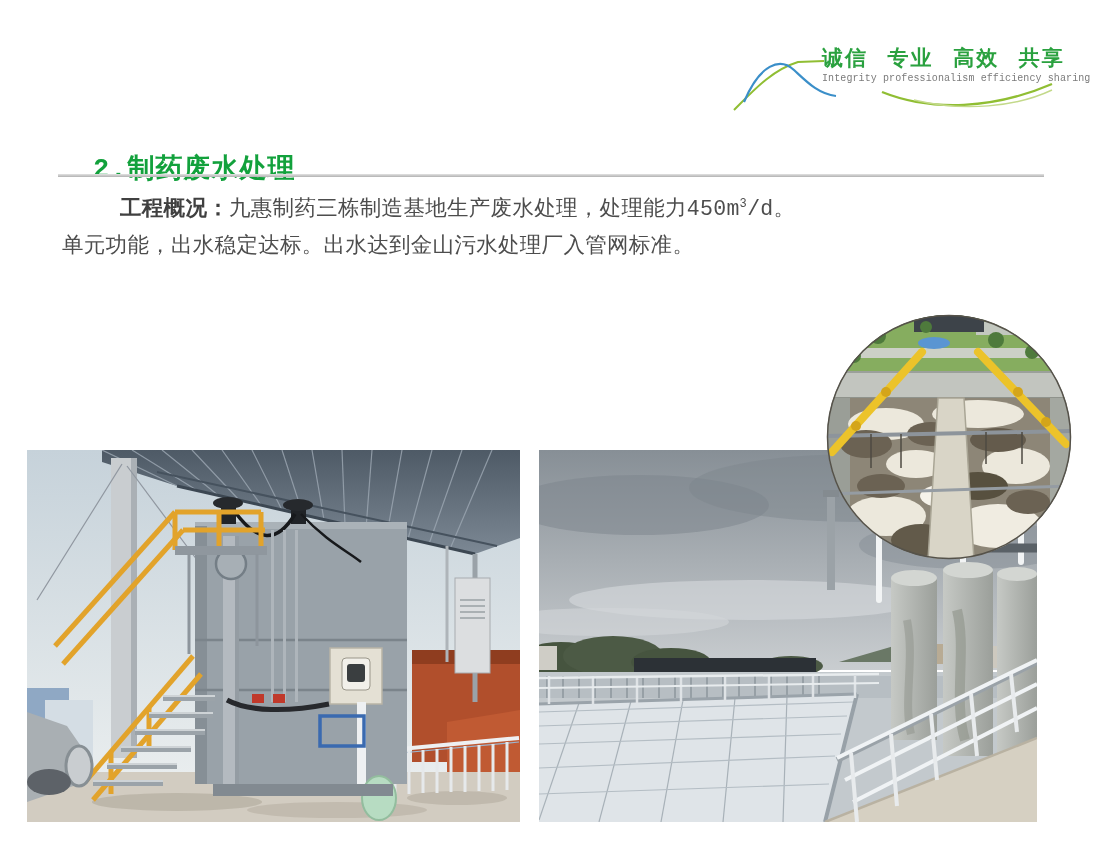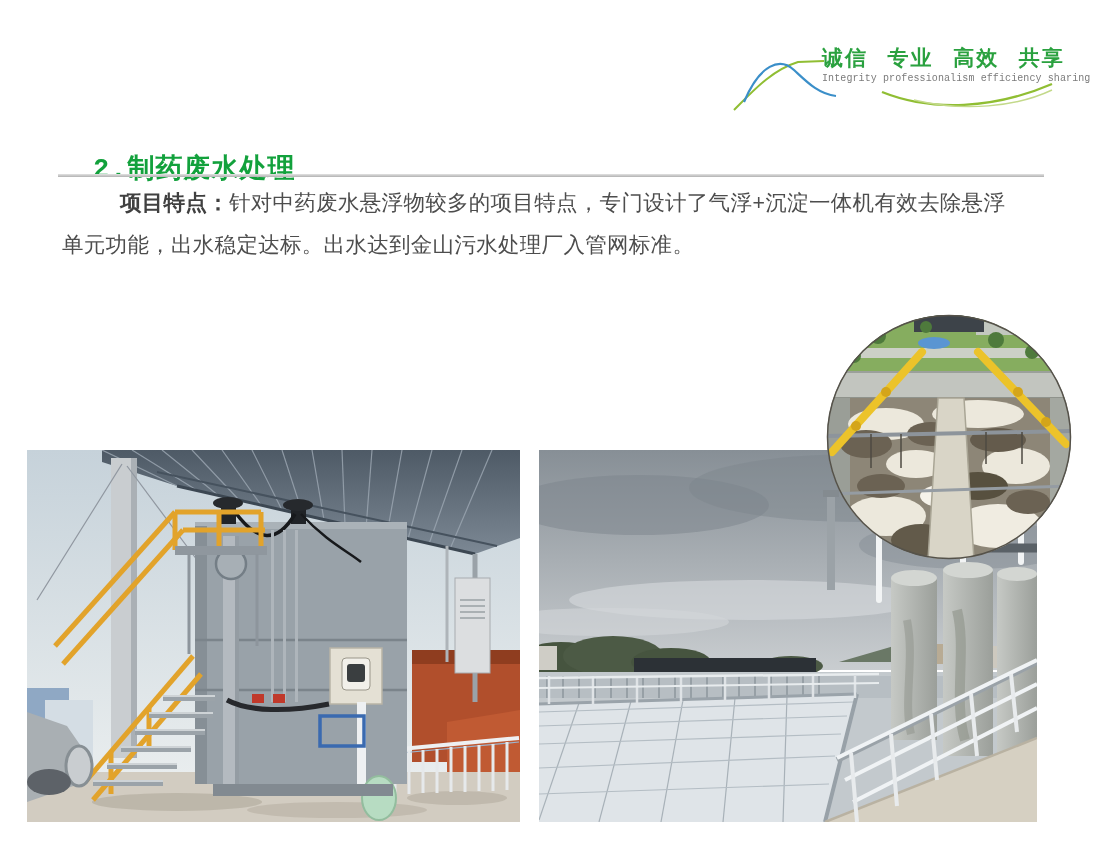--- a/index.html
+++ b/index.html
@@ -43,21 +43,21 @@
     <path d="M 150,44 C 200,64 262,61 320,36" fill="none" stroke="#90be33" stroke-width="2.4"></path>
     <path d="M 182,52 C 232,64 284,59 320,42" fill="none" stroke="#c3d98a" stroke-width="1.4"></path>
   </svg>
   <div class="slogan-cn">诚信 专业 高效 共享</div>
   <div class="slogan-en">Integrity professionalism efficiency  sharing</div>
 
   <h1 class="title">2.制药废水处理</h1>
   <div class="rule"></div>
 
   <div class="bodytext">
-    <div class="tline indent"><b>项目特点：</b><span>针对中药废水悬浮物较多的项目特点，专门设计了气浮+沉淀一体机有效去除悬浮</span></div>
+    <div class="tline indent"><b>工程概况：</b><span>九惠制药三栋制造基地生产废水处理，处理能力450m</span><sup>3</sup><span>/d。</span></div>
     <div class="tline">单元功能，出水稳定达标。出水达到金山污水处理厂入管网标准。</div>
   </div>
 
   <div class="circle-photo">
     <svg viewBox="0 0 246 246">
       <clipPath id="cclip">
           <circle cx="123" cy="123" r="122"></circle>
         </clipPath>
       <g clip-path="url(#cclip)">
         <rect x="0" y="0" width="246" height="246" fill="#b0b4ae"></rect>

